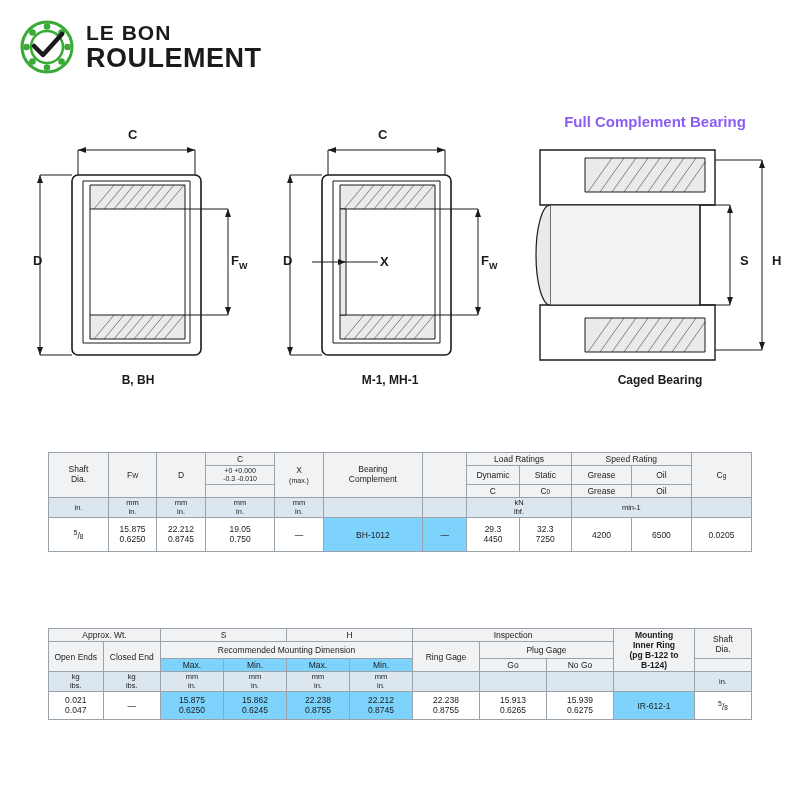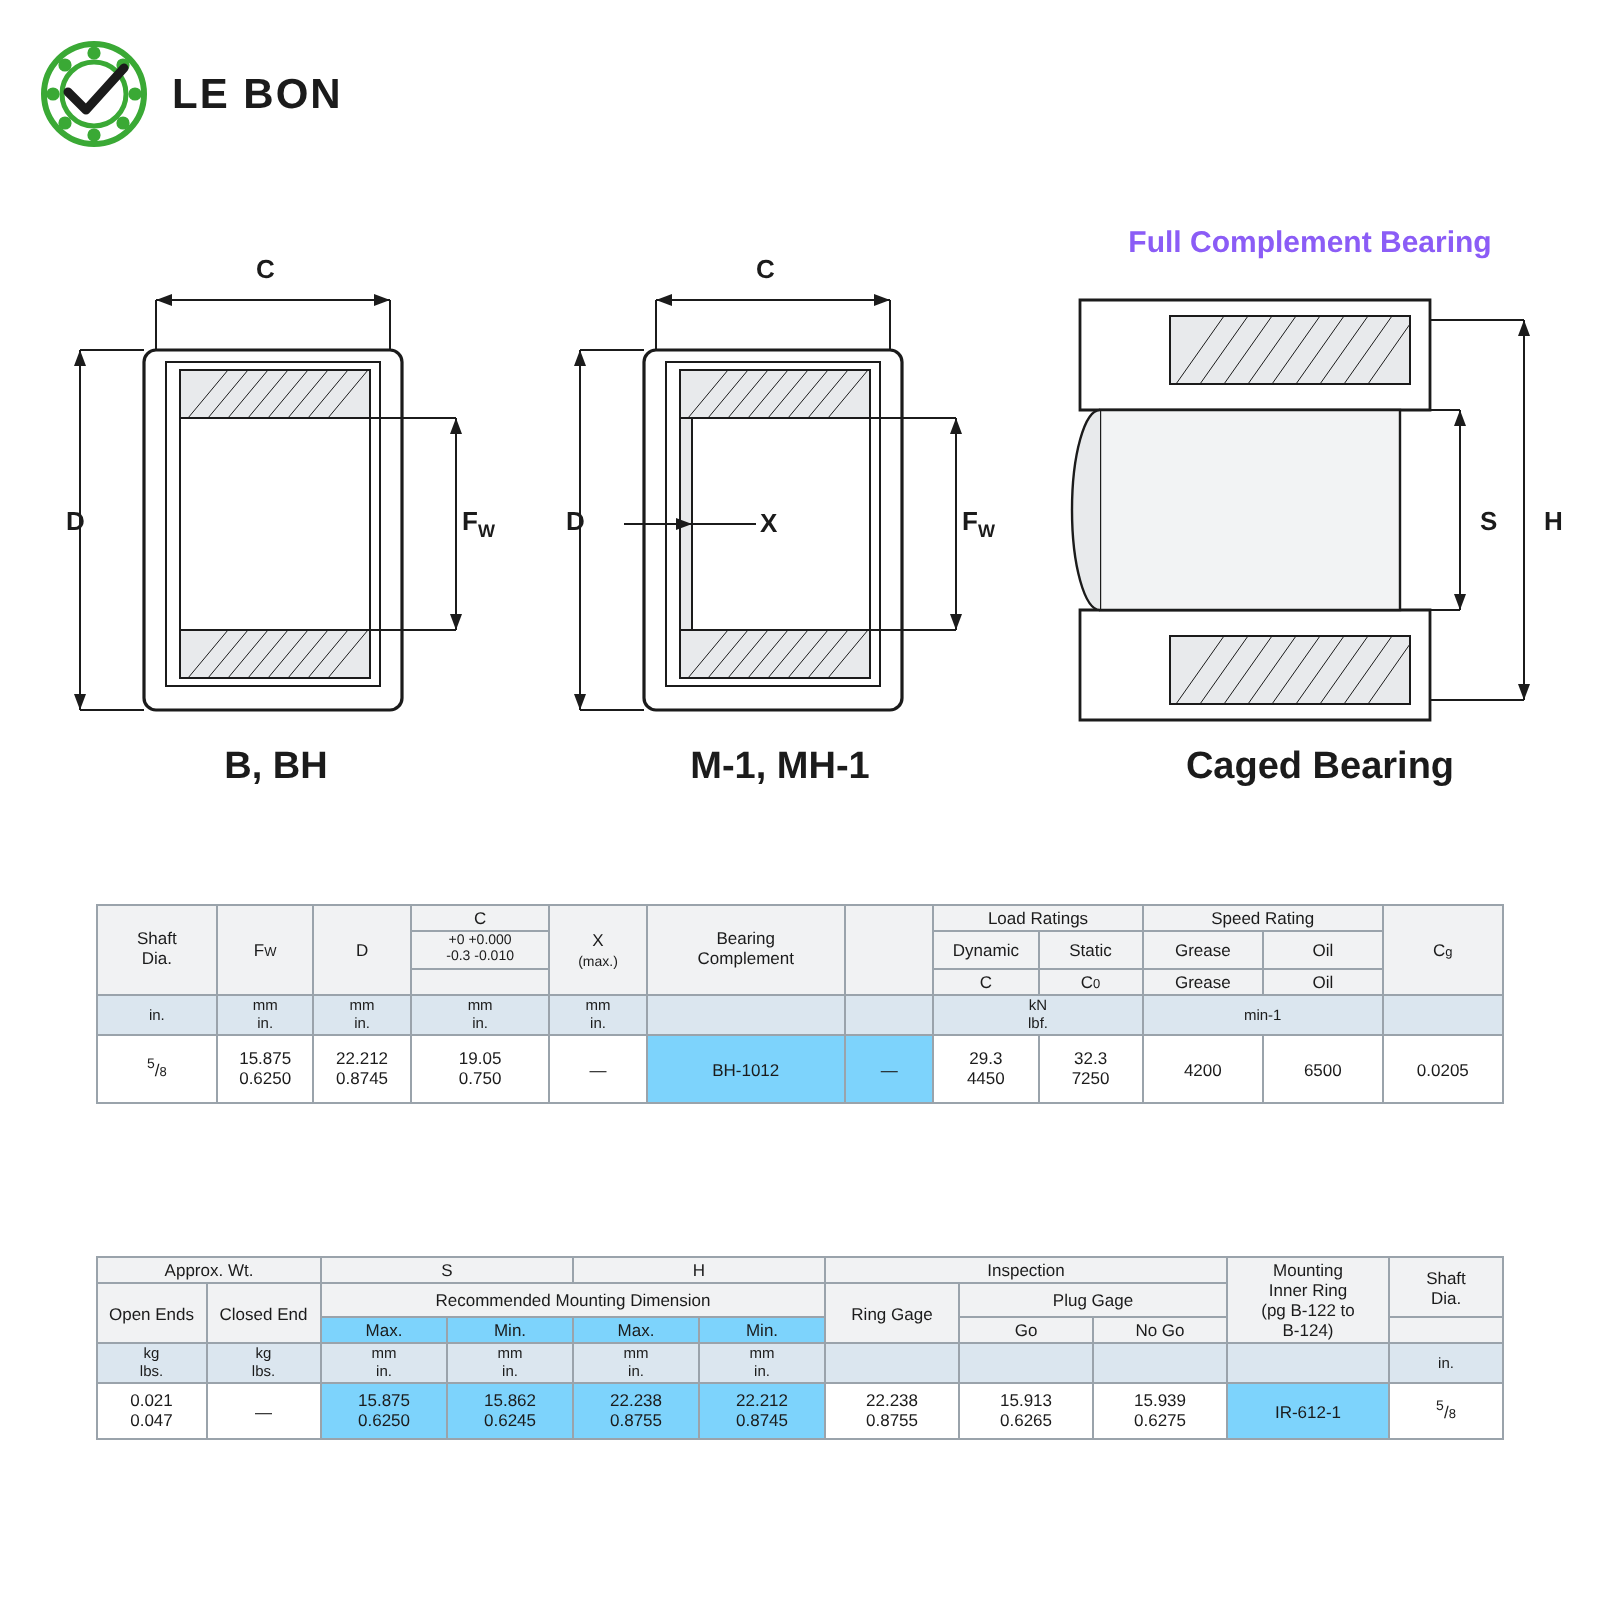--- a/index.html
+++ b/index.html
@@ -15,21 +15,21 @@
   .logo-wrap{position:absolute;left:18px;top:18px;display:flex;align-items:center;gap:10px;}
   .logo-mark{width:58px;height:58px;position:relative;}
   .logo-mark svg{display:block;}
   .logo-text{line-height:1.0;}
   .logo-text .l1{font-size:21px;font-weight:bold;letter-spacing:1px;color:#1b1b1b;}
   .logo-text .l2{font-size:27px;font-weight:bold;letter-spacing:0.5px;color:#1b1b1b;margin-top:2px;}
 
   
   .draw-area{position:absolute;left:0;top:95px;width:800px;height:330px;}
   .fig-caption{
-    position:absolute;text-align:center;font-size:19px;font-weight:bold;color:#1b1b1b;
+    position:absolute;text-align:center;font-size:12px;font-weight:bold;color:#1b1b1b;
   }
   .fig-title{
     position:absolute;text-align:center;font-size:15px;font-weight:bold;color:#8b5cf6;
   }
   .dimletter{position:absolute;font-size:13px;font-weight:bold;color:#1b1b1b;}
   .dimletter sub{font-size:9px;}
 
   
   .tbl{
     position:absolute;border-collapse:collapse;
@@ -70,20 +70,21 @@
         <circle cx="29" cy="49.5" r="3.3"></circle>
         <circle cx="14.5" cy="43.5" r="3.3"></circle>
         <circle cx="8.5" cy="29" r="3.3"></circle>
         <circle cx="14.5" cy="14.5" r="3.3"></circle>
       </g>
       <path d="M16 28 L25 37 L44 16" fill="none" stroke="#1b1b1b" stroke-width="4.5" stroke-linecap="round" stroke-linejoin="round"></path>
     </svg>
   </div>
   <div class="logo-text">
     <div class="l1">LE BON</div>
+    <div class="l2">ROULEMENT</div>
   </div>
 </div>
 
 <div class="draw-area">
 
   <svg style="position:absolute;left:20px;top:10px;" width="250" height="290" viewBox="0 0 250 290" xmlns="http://www.w3.org/2000/svg">
     <g stroke="#1b1b1b" fill="none" stroke-width="1">
 
       <line x1="58" y1="45" x2="175" y2="45"></line>
       <path d="M58 45 l8 -3 v6 z" fill="#1b1b1b" stroke="none"></path>
@@ -324,21 +325,21 @@
   </tbody>
 </table>
 
 <table class="tbl" style="left:48px;top:628px;width:704px;">
   <tbody>
     <tr>
       <td class="hdr" colspan="2" style="width:130px;"><span>Approx. Wt.</span></td>
       <td class="hdr" colspan="2" style="width:116px;"><span>S</span></td>
       <td class="hdr" colspan="2" style="width:116px;"><span>H</span></td>
       <td class="hdr" colspan="3" style="width:186px;"><span>Inspection</span></td>
-      <td class="hdr" rowspan="3" style="width:76px;">
+      <td class="hdr" rowspan="3" style="width:76px;font-weight:bold;">
         <span>Mounting</span><br>
         <span>Inner Ring</span><br>
         <span>(pg B-122 to</span><br>
         <span>B-124)</span>
       </td>
       <td class="hdr" rowspan="2" style="width:52px;">
         <span>Shaft</span><br><span>Dia.</span>
       </td>
     </tr>
     <tr>

